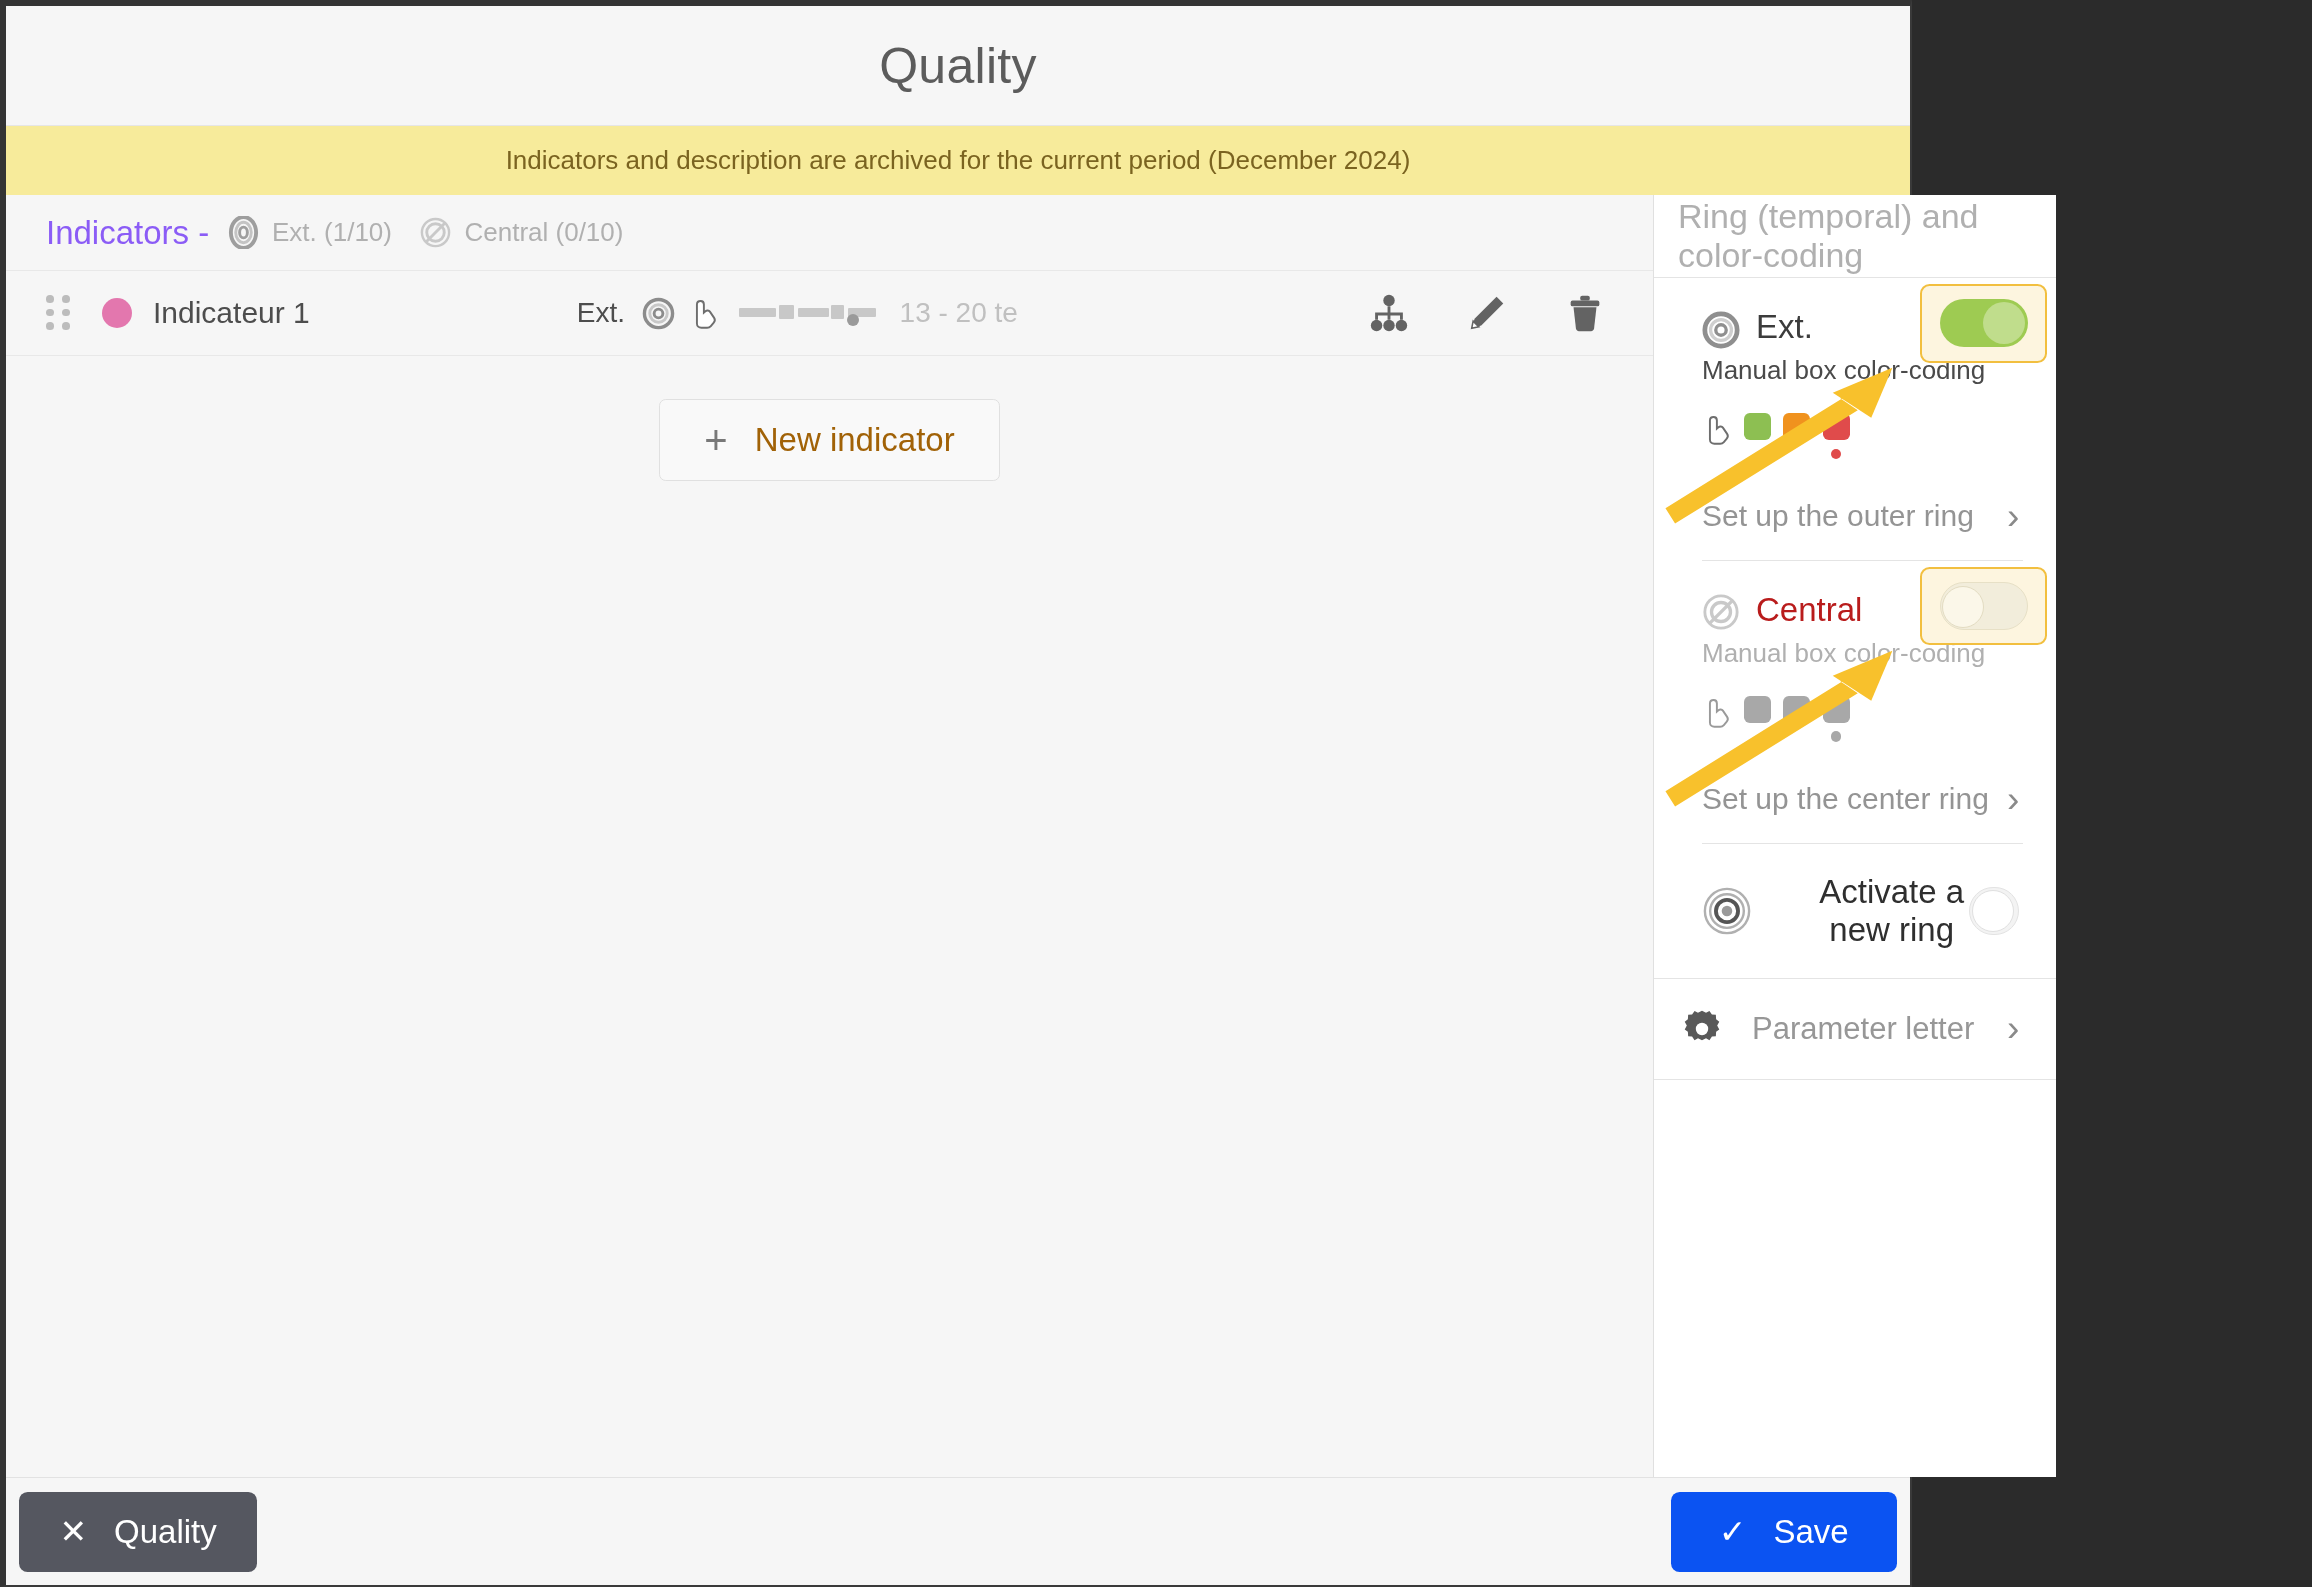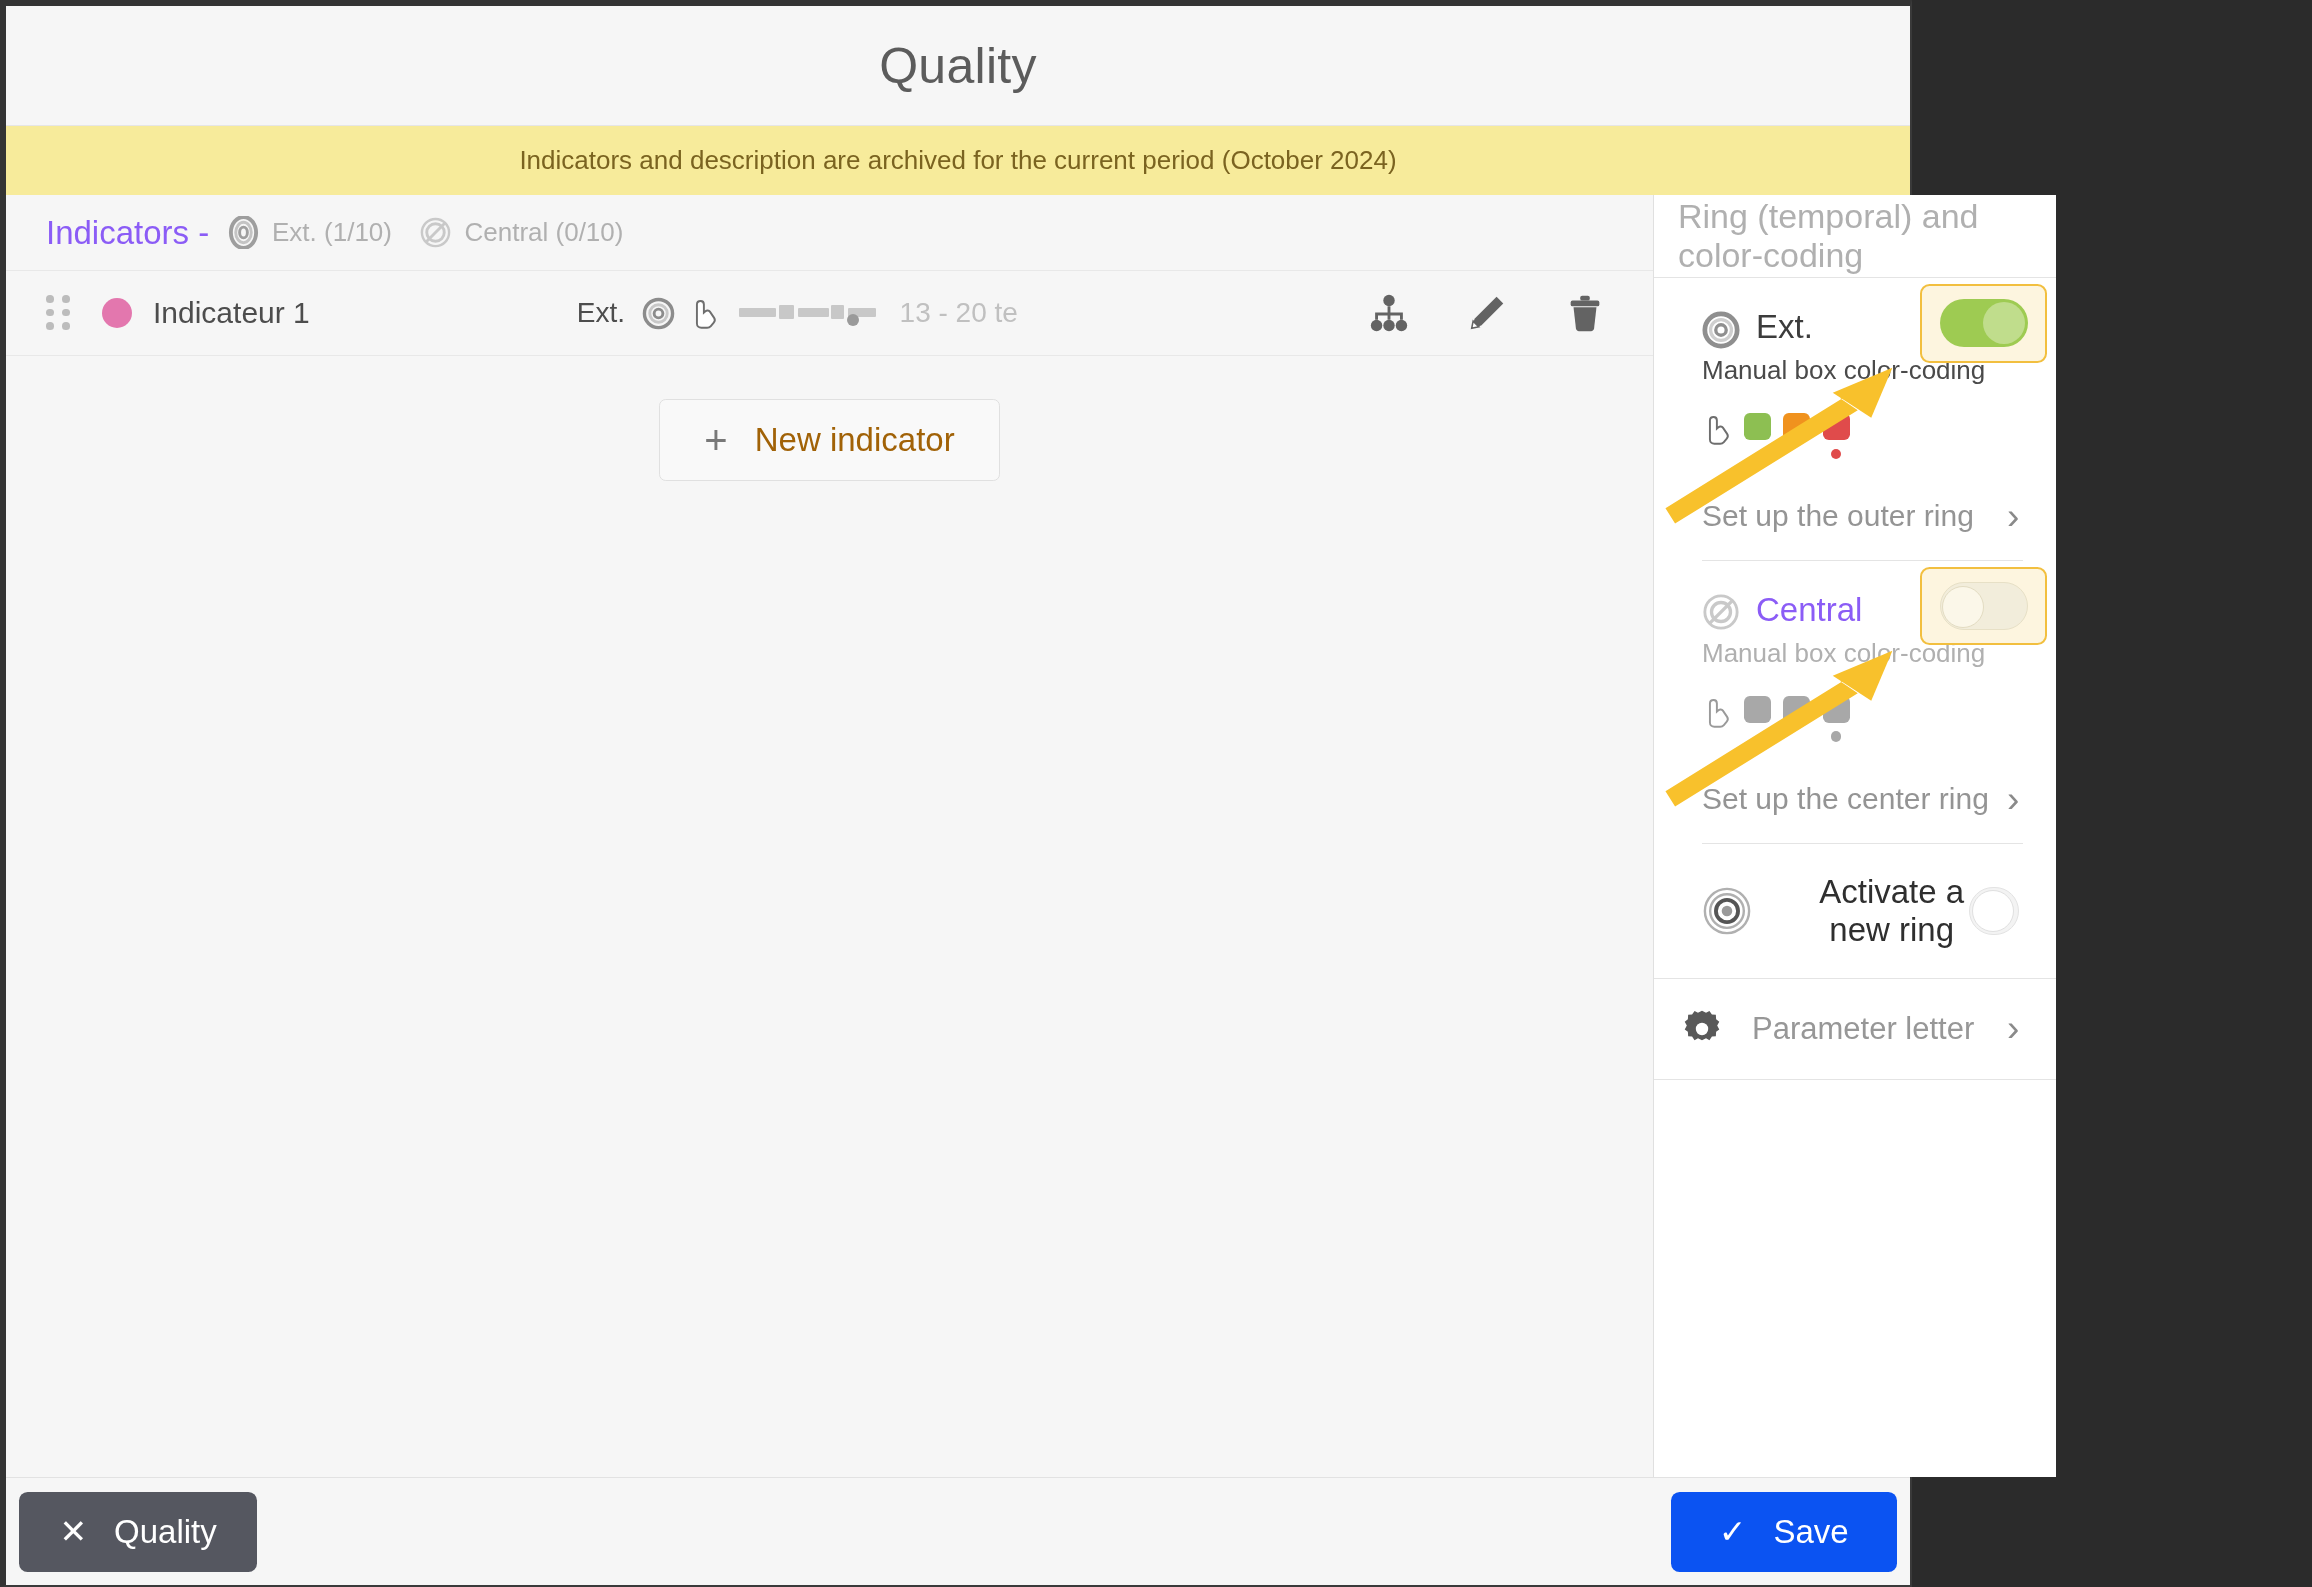--- a/index.html
+++ b/index.html
@@ -263,21 +263,21 @@
   .ring-head {
     display: flex;
     align-items: center;
     gap: 21px;
     min-height: 56px;
   }
   .ring-head .ring-label {
     font-size: 33px;
     color: #3c3c3c;
   }
-  .ring-head .ring-label.muted { color: #8b5cf6; }
+  .ring-head .ring-label.muted { color: #b91c1c; }
   .ring-sub {
     font-size: 26px;
     color: #4a4a4a;
     margin-top: 0;
   }
   .ring-sub.muted { color: #b0b0b0; }
   .swatch-row {
     display: flex;
     align-items: flex-start;
     gap: 12.5px;
@@ -438,21 +438,21 @@
 </head>
 <body>
 
 <div class="window">
 
   <div class="titlebar">
     <div class="title">Quality</div>
   </div>
 
   <div class="banner">
-    <span>Indicators and description are archived for the current period (October 2024)</span>
+    <span>Indicators and description are archived for the current period (December 2024)</span>
   </div>
 
   <div class="body-split">
 
     <div class="left-pane">
 
       <div class="indicators-header">
         <span class="ind-h-label">Indicators -</span>
 
         <div class="ind-h-item">

